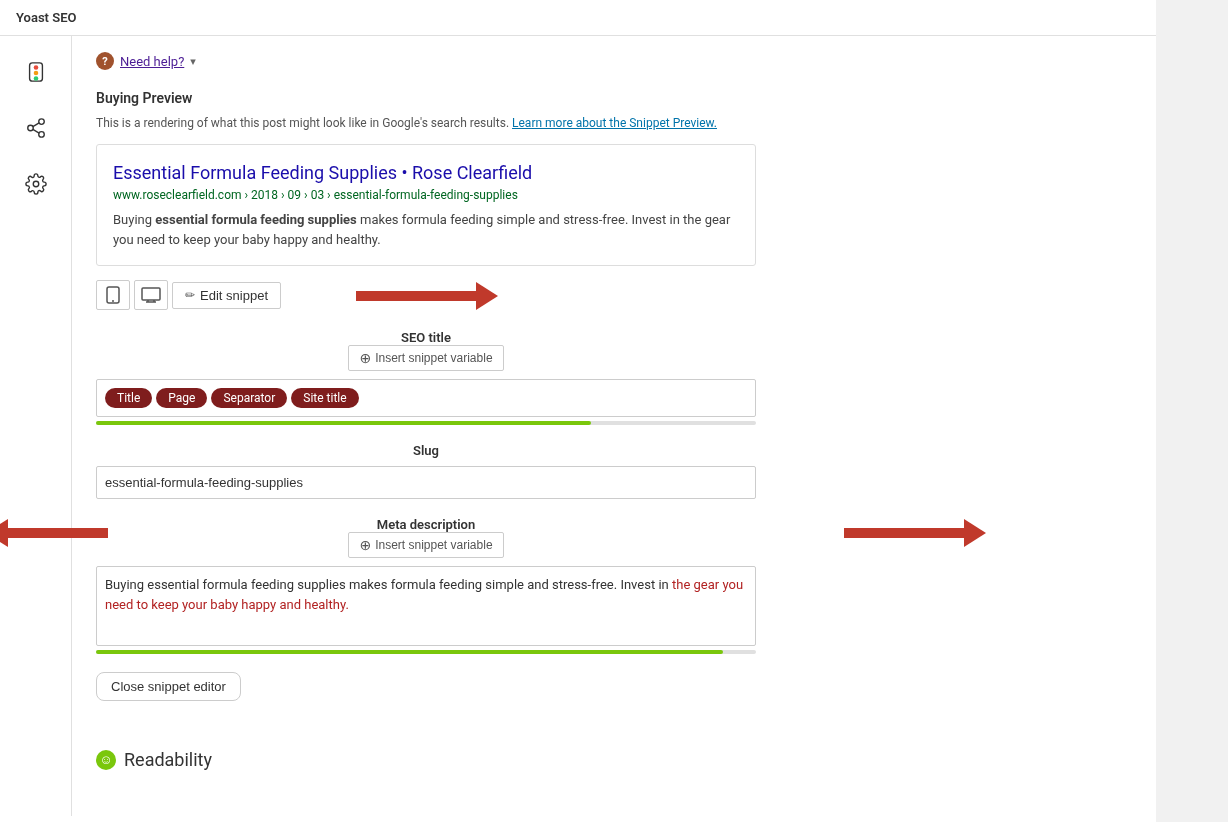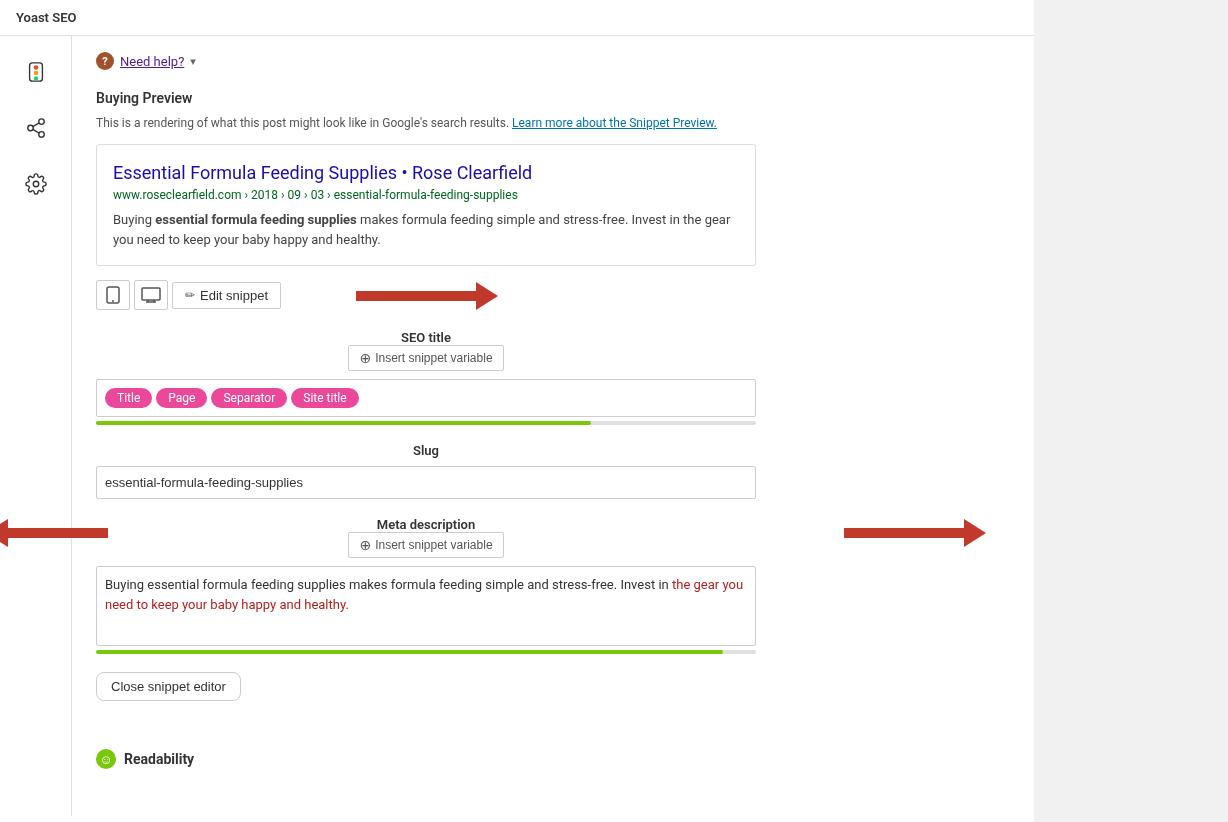--- a/index.html
+++ b/index.html
@@ -5,21 +5,21 @@
     * { box-sizing: border-box; margin: 0; padding: 0; }
     body {
       font-family: -apple-system, BlinkMacSystemFont, "Segoe UI", Roboto, Arial, sans-serif;
       font-size: 13px;
       background: #f1f1f1;
       color: #333;
     }
     .page-wrapper {
       background: #fff;
       min-height: 822px;
-      width: 1034px;
+      width: 1156px;
       position: relative;
       overflow: hidden;
     }
     
     .top-bar {
       border-bottom: 1px solid #e0e0e0;
       padding: 10px 16px;
       background: #fff;
     }
     .top-bar-title {
@@ -206,21 +206,21 @@
       border-radius: 2px;
       padding: 8px;
       display: flex;
       flex-wrap: wrap;
       gap: 4px;
       align-items: center;
       min-height: 38px;
       background: #fff;
     }
     .tag-pill {
-      background: #ec4899;
+      background: #7f1d1d;
       color: #fff;
       border-radius: 12px;
       padding: 3px 12px;
       font-size: 12px;
       cursor: pointer;
     }
     .progress-bar-container {
       height: 4px;
       background: #e0e0e0;
       border-radius: 2px;
@@ -277,22 +277,22 @@
       height: 20px;
       background: #7ac70c;
       border-radius: 50%;
       display: flex;
       align-items: center;
       justify-content: center;
       color: #fff;
       font-size: 13px;
     }
     .readability-label {
-      font-size: 14px;
-      font-weight: 700;
+      font-size: 18px;
+      font-weight: 400;
       color: #333;
     }
 
     
     .pencil-icon {
       font-size: 12px;
       color: #555;
     }
   </style>
 </head>

